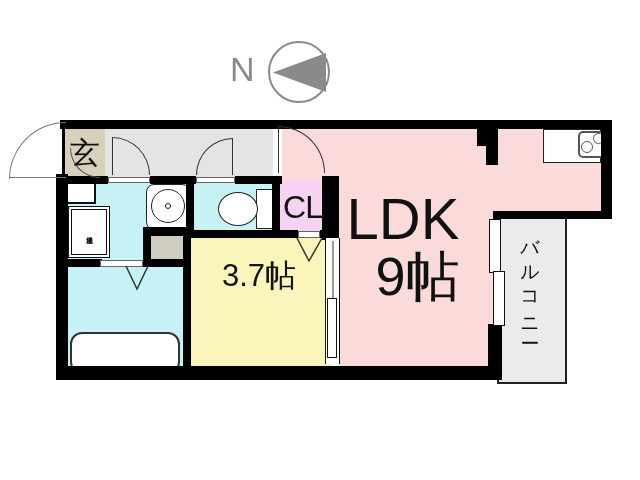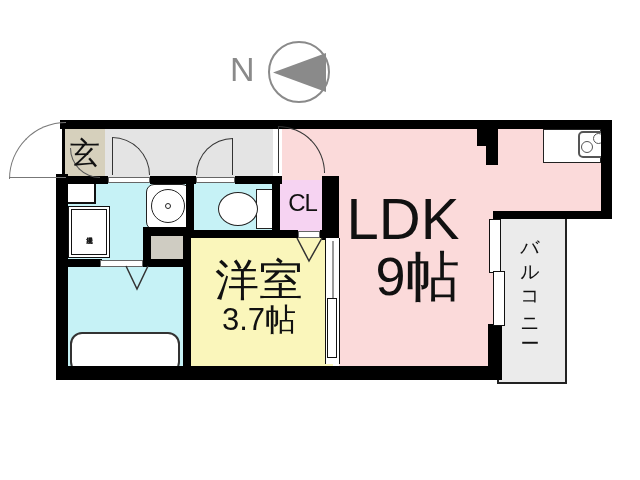--- a/index.html
+++ b/index.html
@@ -105,24 +105,23 @@
 
   <div class="abs" style="left:325px;top:238px;width:15px;height:126px;background:#fff;border-left:1.5px solid #111;border-right:1.5px solid #111;">
     <div class="abs" style="left:6px;top:3px;width:2px;height:57px;background:#999;"></div>
     <div class="abs" style="left:1px;top:60px;width:10px;height:60px;background:#fff;border:1.5px solid #111;"></div>
   </div>
 
   <div class="abs" style="left:489px;top:219px;width:12px;height:54px;background:#fff;border:1.5px solid #111;"></div>
   <div class="abs" style="left:493px;top:271px;width:12px;height:55px;background:#fff;border:1.5px solid #111;"></div>
 
   <div class="lbl" style="left:70px;top:138px;font-size:30px;">玄</div>
-  <div class="lbl" style="left:281px;top:191px;width:43px;text-align:center;font-size:24px;letter-spacing:-1px;">CL</div>
+  <div class="lbl" style="left:281px;top:191px;width:43px;text-align:center;font-size:32px;letter-spacing:-1px;">CL</div>
   <div class="lbl" style="left:340px;top:190px;width:126px;text-align:center;">
     <div style="font-size:58px;line-height:1;">LDK</div>
     <div style="font-size:54px;line-height:1.05;padding-left:29px;">9帖</div>
   </div>
   <div class="lbl" style="left:186px;top:258px;width:146px;text-align:center;">
-    <div style="font-size:44px;line-height:1;">洋室</div>
     <div style="font-size:31px;line-height:1.15;">3.7帖</div>
   </div>
   <div class="lbl vtext" style="left:521px;top:226px;height:152px;font-size:19px;letter-spacing:5px;">バルコニー</div>
 
 </div>
 
 </body></html>

